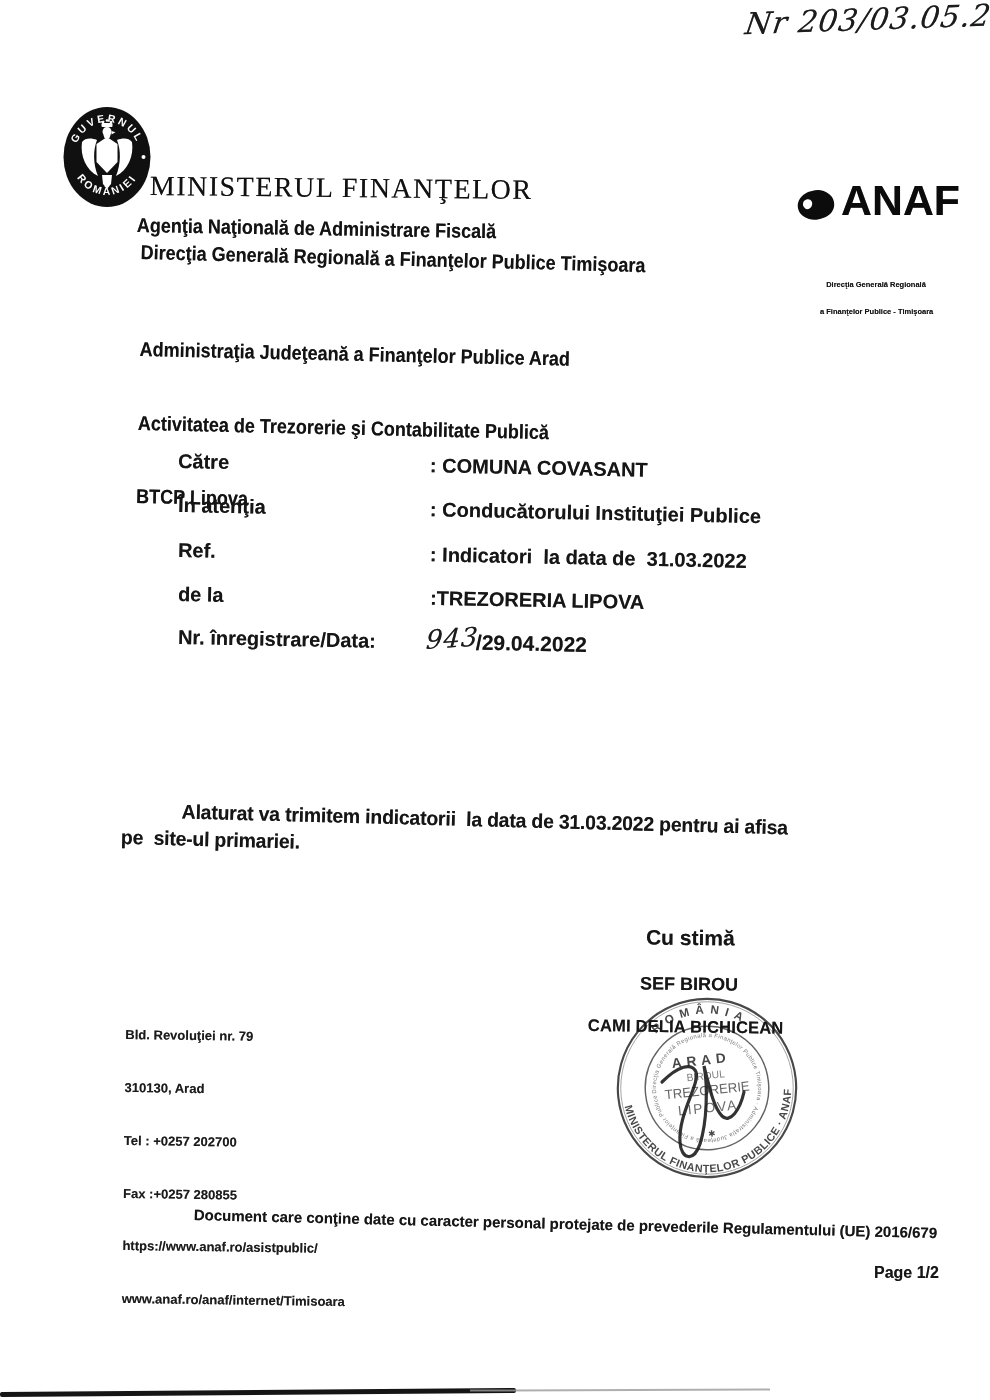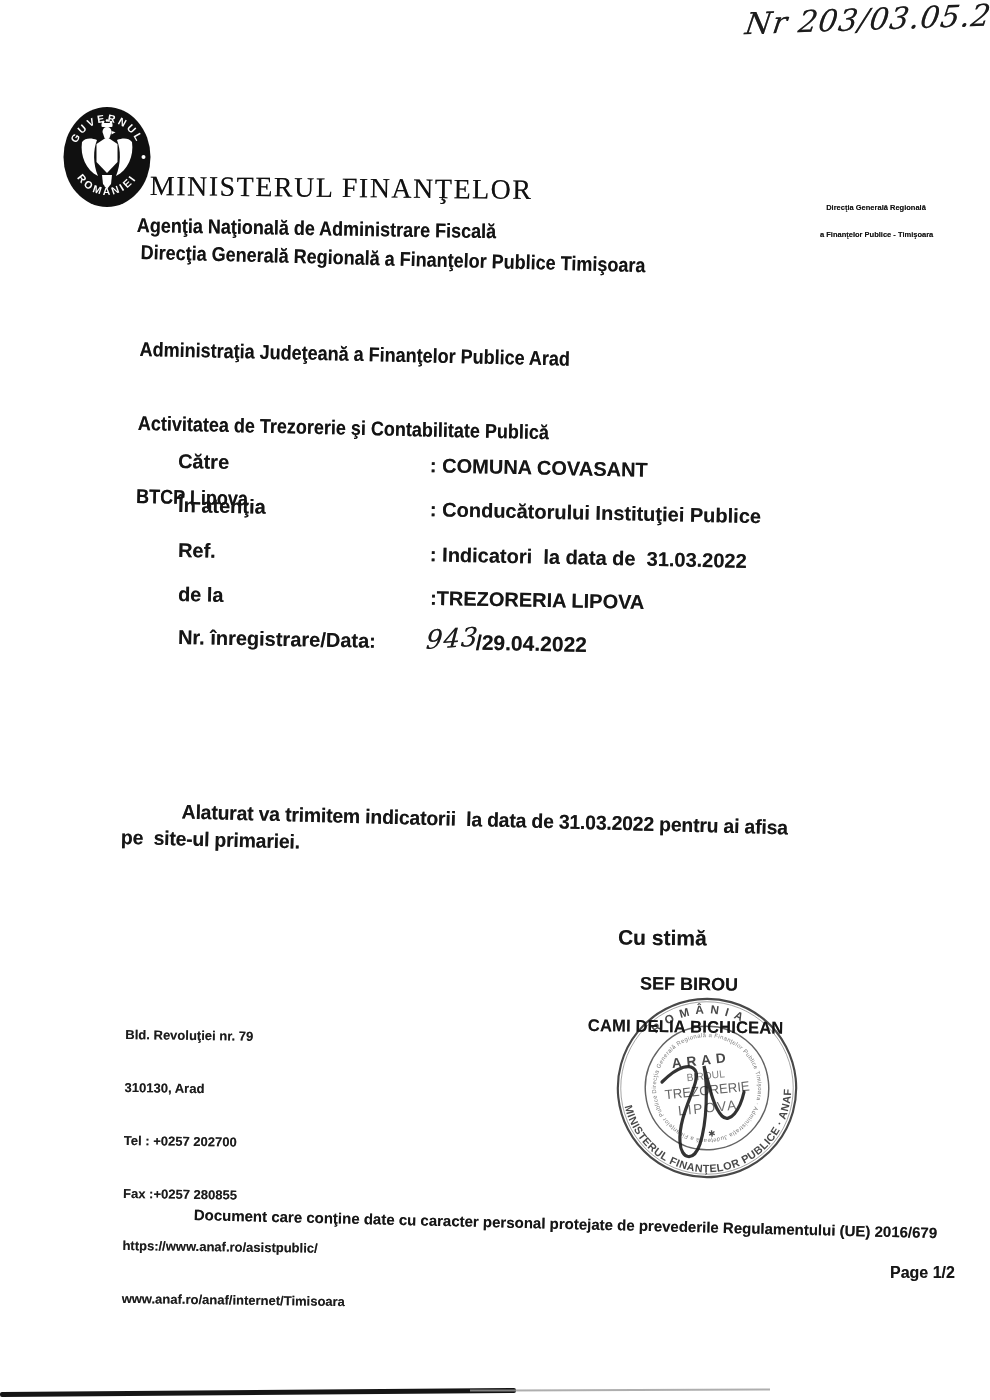--- a/index.html
+++ b/index.html
@@ -39,33 +39,33 @@
   .row-5{top:626px;transform:rotate(1.1deg);}
   .hw-number{position:absolute;left:248px;top:-8px;font-size:26px;
     transform:rotate(-5deg) skewX(-8deg);letter-spacing:1px;}
   .printed-date{position:absolute;left:298px;top:-1px;font-size:21px;font-weight:bold;white-space:pre;}
   
   .body-text{left:122px;top:797px;width:745px;font-size:20px;font-weight:bold;
     letter-spacing:-.2px;line-height:27px;text-indent:62px;white-space:normal;
     transform:rotate(1.5deg) scaleX(.97);transform-origin:left top;}
   .body-text span{white-space:pre;}
   
-  .salutation{left:618px;top:926px;font-size:21px;font-weight:bold;transform:rotate(.6deg);}
+  .salutation{left:646px;top:926px;font-size:21px;font-weight:bold;transform:rotate(.6deg);}
   .signer-role{left:640px;top:974px;font-size:18px;font-weight:bold;transform:rotate(.6deg);z-index:3;}
   .signer-name{left:588px;top:1016px;font-size:17px;font-weight:bold;letter-spacing:.2px;
     transform:rotate(.8deg) scaleX(.97);transform-origin:left top;z-index:3;}
   .stamp{left:609px;top:990px;z-index:2;opacity:.88;transform:rotate(-6deg);}
   .signature{left:648px;top:1040px;z-index:4;}
   
   .contact{left:126px;top:991px;font-size:13px;font-weight:600;line-height:17.6px;
     color:#1c1c1c;transform:rotate(.8deg);transform-origin:left top;}
   
   .disclaimer{left:194px;top:1206px;width:770px;font-size:15px;font-weight:bold;
     transform:rotate(1.4deg);transform-origin:left top;}
-  .page-label{left:874px;top:1264px;font-size:16px;font-weight:bold;margin-left:16px;}
+  .page-label{left:874px;top:1264px;font-size:16px;font-weight:bold;}
   .scan-line-main{position:absolute;left:0;top:1392px;width:516px;height:4.5px;background:#151515;
     transform:rotate(-.45deg);transform-origin:left center;border-radius:2px;}
   .scan-line-faint{position:absolute;left:470px;top:1389px;width:300px;height:1.5px;background:#9a9a9a;
     transform:rotate(-.2deg);opacity:.8;}
   svg text{text-shadow:none;}
 </style>
 </head>
 <body>
 
 <div class="page">
@@ -93,20 +93,27 @@
       <path d="M20,38 C18,52 24,66 36,72 C31,60 31,46 35,36 C29,33.5 23,34 20,38 Z"></path>
       <path d="M70,38 C72,52 66,66 54,72 C59,60 59,46 55,36 C61,33.5 67,34 70,38 Z"></path>
       <path d="M45,33 L55.5,40 L55.5,58 L45,69 L34.5,58 L34.5,40 Z"></path>
       <path d="M40,71 L50,71 L49,80 L45,85 L41,80 Z"></path>
     </g>
   </svg>
 
   <div class="abs ministry-title">MINISTERUL FINANŢELOR</div>
 
   <div class="abs anaf-logo">
+    <div class="anaf-row">
+      <svg class="anaf-map" width="40" height="36" viewBox="0 0 40 36">
+        <path fill="#0c0c0c" d="M2,16 C4,9 10,5 16,4 C22,2 28,3 33,7 C37,10 39,15 38,20 C37,25 33,29 27,31 C20,34 12,33 7,29 C3,26 1,21 2,16 Z"></path>
+        <path fill="#ffffff" d="M8,14 C11,11 15,12 16,15 C17,19 14,23 10,22 C7,20 6,17 8,14 Z"></path>
+      </svg>
+      <div class="anaf-word">ANAF</div>
+    </div>
     <div class="anaf-tagline">
       <div>Direcţia Generală Regională</div>
       <div>a Finanţelor Publice - Timişoara</div>
     </div>
   </div>
 
   <div class="abs agency agency-1">Agenţia Naţională de Administrare Fiscală</div>
   <div class="abs agency agency-2">Direcţia Generală Regională a Finanţelor Publice Timişoara</div>
   <div class="abs agency agency-group">
     <div>Administraţia Judeţeană a Finanţelor Publice Arad</div>

